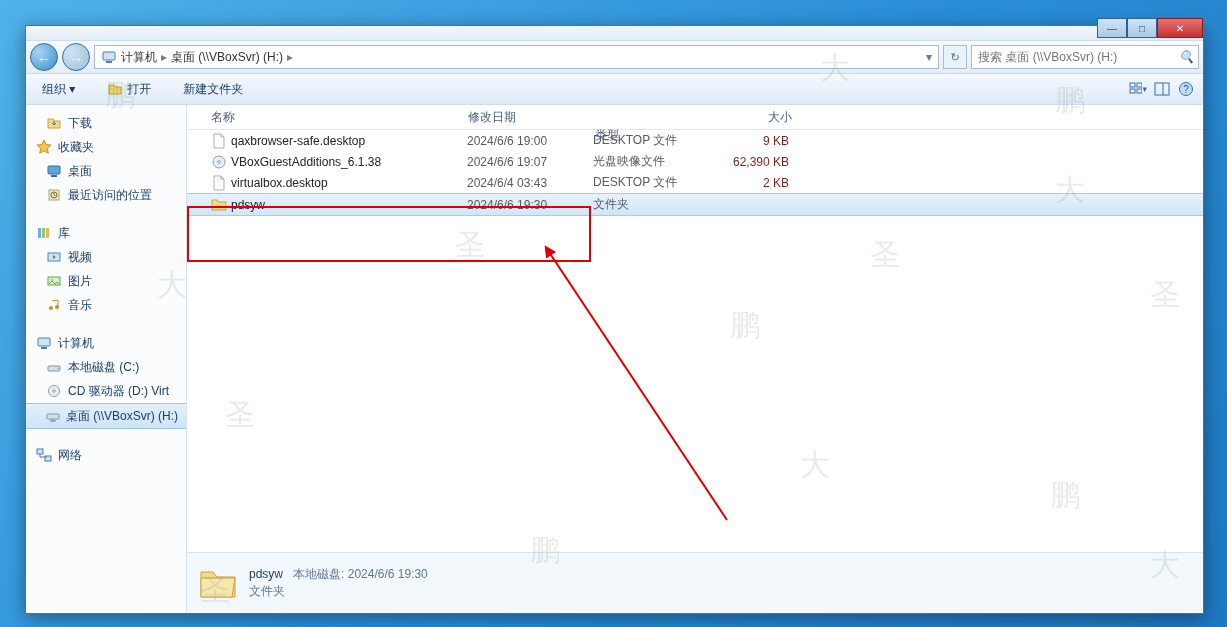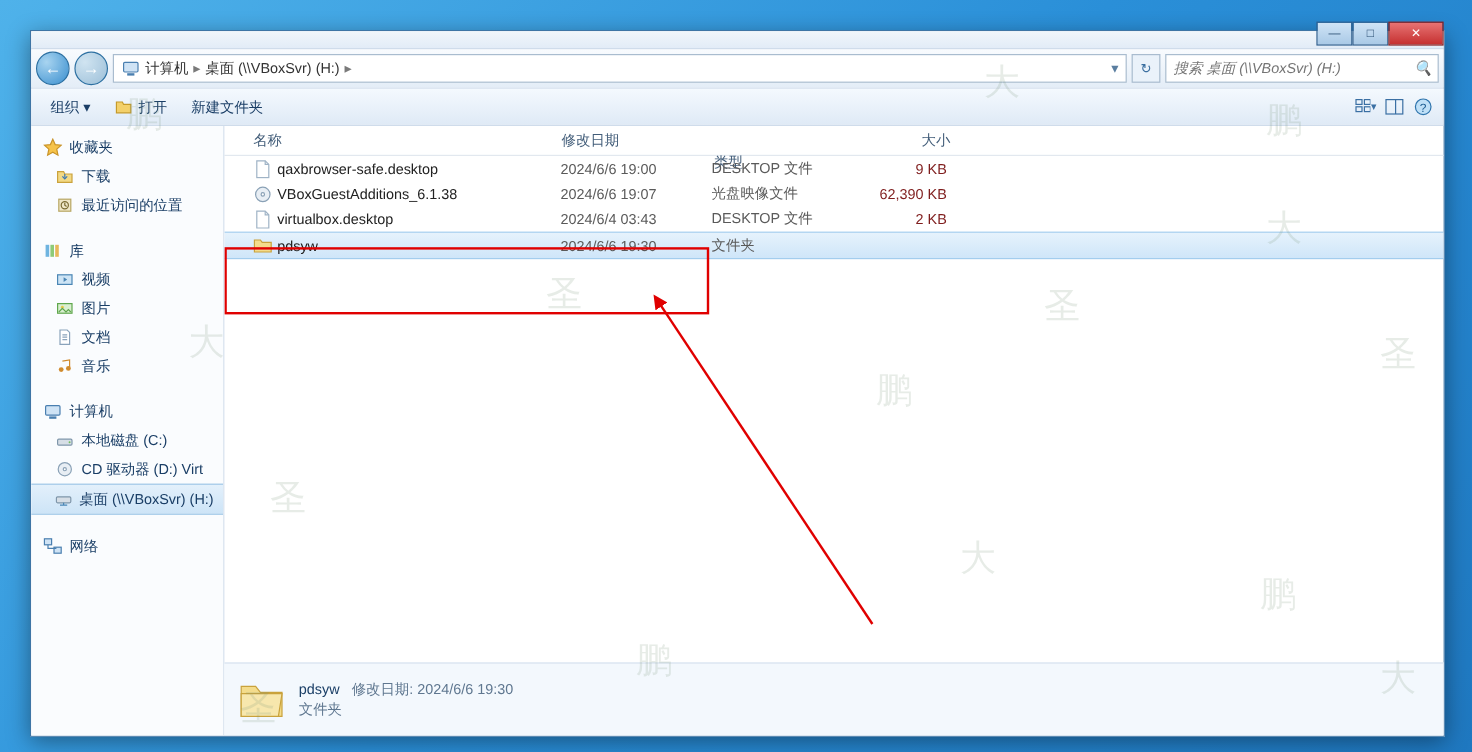--- a/index.html
+++ b/index.html
@@ -11,24 +11,24 @@
   .capbtn.close{background:linear-gradient(#e77373,#c53030);color:#fff;border-color:#8a1c1c;width:44px;}
   
   .navrow{height:32px;background:linear-gradient(#f8fbfe,#e4edf7);border-top:1px solid #cfdceb;border-bottom:1px solid #cfdceb;display:flex;align-items:center;padding:0 4px;gap:4px;}
   .navbtn{width:26px;height:26px;border-radius:50%;background:radial-gradient(circle at 30% 30%,#a8d4f0,#3a8fcf);border:1px solid #2b6fa1;display:flex;align-items:center;justify-content:center;color:#fff;font-size:14px;}
   .navbtn.fwd{background:radial-gradient(circle at 30% 30%,#d0e4f1,#9cbfd8);}
   .addrbox{flex:1;height:22px;border:1px solid #a9bccf;background:#fff;display:flex;align-items:center;padding:0 6px;gap:4px;color:#333;}
   .addrbox .seg{color:#333;}
   .addrbox .sep{color:#7a7a7a;}
   .refbtn{width:22px;height:22px;border:1px solid #a9bccf;background:#eaf2fa;display:flex;align-items:center;justify-content:center;color:#3b6fa0;font-size:11px;}
   .searchbox{width:218px;height:22px;border:1px solid #a9bccf;background:#fff;display:flex;align-items:center;padding:0 4px;color:#888;font-style:italic;}
-  .searchbox input{border:0;outline:0;flex:1;font-size:12px;color:#555;font-style:italic;background:transparent;}
+  .searchbox input{border:0;outline:0;flex:1;font-size:12px;color:#555;background:transparent;}
   .searchbox .sicon{color:#3076b5;font-size:12px;}
   
-  .toolbar{height:30px;background:linear-gradient(#f4f9fe,#dfeaf6);border-bottom:1px solid #cfdceb;display:flex;align-items:center;padding:0 8px;gap:4px;color:#1a3e66;}
+  .toolbar{height:30px;background:linear-gradient(#f4f9fe,#dfeaf6);border-bottom:1px solid #cfdceb;display:flex;align-items:center;padding:0 8px;gap:16px;color:#1a3e66;}
   .toolbar .tbtn{padding:3px 8px;border-radius:2px;display:flex;align-items:center;gap:4px;}
   .tool-right{margin-left:auto;display:flex;align-items:center;gap:6px;}
   .smicon{width:18px;height:18px;display:flex;align-items:center;justify-content:center;color:#3a6fa3;font-size:13px;}
   
   .body{flex:1;display:flex;min-height:0;}
   .navpane{width:160px;background:#fafcfe;border-right:1px solid #d8e2ee;overflow:hidden;padding:6px 0;}
   .navgroup{padding:2px 8px 2px 20px;color:#1a3e66;display:flex;align-items:center;gap:6px;height:20px;white-space:nowrap;overflow:hidden;}
   .navgroup.sel{background:linear-gradient(#e3f0fb,#cde4f7);border:1px solid #9cc5e6;border-left:0;border-right:0;}
   .navgroup.head{padding-left:10px;font-weight:normal;}
   .icon{width:16px;height:16px;display:inline-flex;align-items:center;justify-content:center;font-size:12px;}
@@ -133,36 +133,45 @@
         <svg width="16" height="16">
             <circle cx="8" cy="8" r="6.5" fill="#bfe0f7" stroke="#2e74ad"></circle>
             <text x="8" y="12" text-anchor="middle" font-size="10" fill="#1b5b91">?</text>
           </svg>
       </div>
     </div>
   </div>
 
   <div class="body">
     <div class="navpane">
+      <div class="navgroup">
+        <span class="icon">
+            <svg width="14" height="14">
+              <path d="M1 3h5l1 2h6v7H1z" fill="#f2d985" stroke="#caa23c"></path>
+              <path d="M7 5v3M5 7l2 2 2-2" stroke="#3a78b5" fill="none"></path>
+            </svg>
+          </span>
+        <span>下载</span>
+      </div>
       <div class="navgroup head">
         <span class="icon">
           <svg width="16" height="16">
               <path d="M8 1l2 4.5 5 .5-3.7 3.3 1 5L8 11.8 3.7 14.3l1-5L1 6l5-.5z" fill="#f6c34a" stroke="#c9942a"></path>
             </svg>
         </span>
         <span>收藏夹</span>
       </div>
       <div class="navgroup">
         <span class="icon">
             <svg width="14" height="14">
-              <path d="M1 3h5l1 2h6v7H1z" fill="#f2d985" stroke="#caa23c"></path>
-              <path d="M7 5v3M5 7l2 2 2-2" stroke="#3a78b5" fill="none"></path>
-            </svg>
-          </span>
-        <span>下载</span>
+              <rect x="1" y="2" width="12" height="8" rx="1" fill="#5ea6d6" stroke="#2f6fa0"></rect>
+              <rect x="4" y="11" width="6" height="2" fill="#2f6fa0"></rect>
+            </svg>
+          </span>
+        <span>桌面</span>
       </div>
       <div class="navgroup">
         <span class="icon">
             <svg width="14" height="14">
               <rect x="2" y="2" width="10" height="10" fill="#eee6c8" stroke="#b8a763"></rect>
               <circle cx="7" cy="7" r="3" fill="none" stroke="#7a6b34"></circle>
               <path d="M7 5v2l1.5 1" stroke="#7a6b34" fill="none"></path>
             </svg>
           </span>
         <span>最近访问的位置</span>
@@ -189,29 +198,20 @@
       </div>
       <div class="navgroup">
         <span class="icon">
             <svg width="14" height="14">
               <rect x="1" y="3" width="12" height="8" fill="#d9efd1" stroke="#5fa74d"></rect>
               <circle cx="5" cy="6" r="1.2" fill="#e7c94c"></circle>
               <path d="M2 10l3-3 3 3 2-2 2 2" stroke="#5fa74d" fill="none"></path>
             </svg>
           </span>
         <span>图片</span>
-      </div>
-      <div class="navgroup">
-        <span class="icon">
-            <svg width="14" height="14">
-              <path d="M3 1h6l2 2v10H3z" fill="#fff" stroke="#8aa3bb"></path>
-              <path d="M5 5h4M5 7h4M5 9h4" stroke="#8aa3bb"></path>
-            </svg>
-          </span>
-        <span>文档</span>
       </div>
       <div class="navgroup">
         <span class="icon">
             <svg width="14" height="14">
               <path d="M5 3l6-1v7" stroke="#d08b2e" fill="none"></path>
               <circle cx="4" cy="10" r="2" fill="#d08b2e"></circle>
               <circle cx="10" cy="9" r="2" fill="#d08b2e"></circle>
             </svg>
           </span>
         <span>音乐</span>
@@ -337,21 +337,21 @@
         <div class="bigicon">
           <svg width="42" height="42">
               <path d="M4 10h12l4 5h18v20H4z" fill="#f4dc8b" stroke="#c9a23c"></path>
               <path d="M4 16h34l-3 19H4z" fill="#f7e7ad" stroke="#c9a23c"></path>
             </svg>
         </div>
         <div>
           <div>
             <span class="dname">pdsyw</span>
             &nbsp;
-            <span class="dmeta">修改日期:</span>
+            <span class="dmeta">本地磁盘:</span>
             <span class="dmeta">2024/6/6 19:30</span>
           </div>
           <div class="dmeta">文件夹</div>
         </div>
       </div>
     </div>
   </div>
 </div>
 
 <div class="wm" style="left:105px;top:75px">鹏</div>

